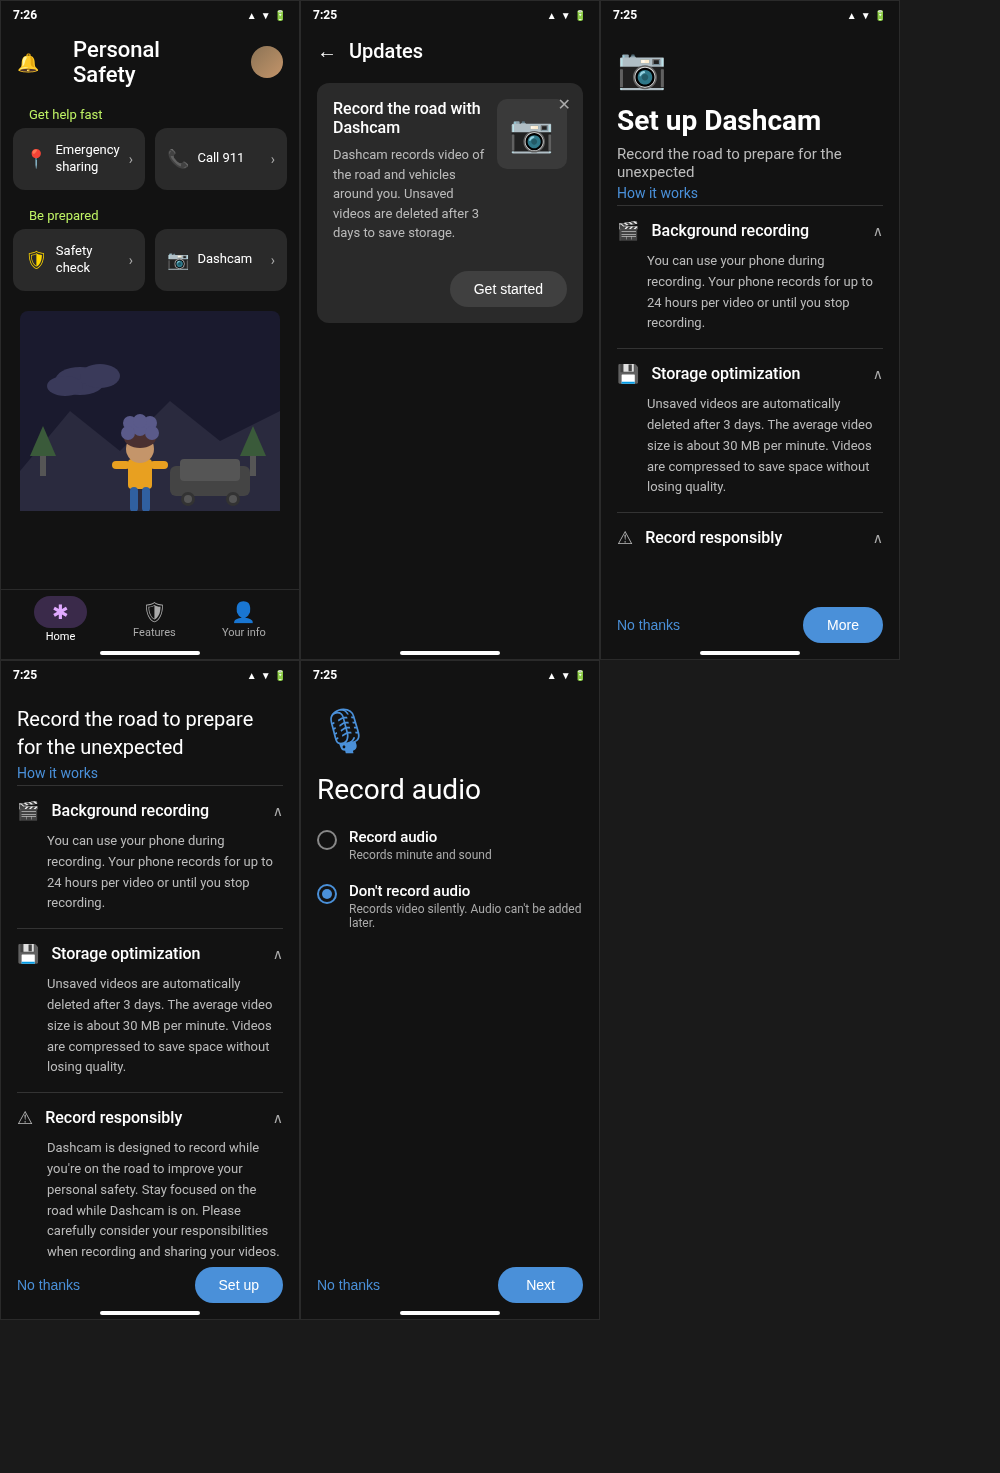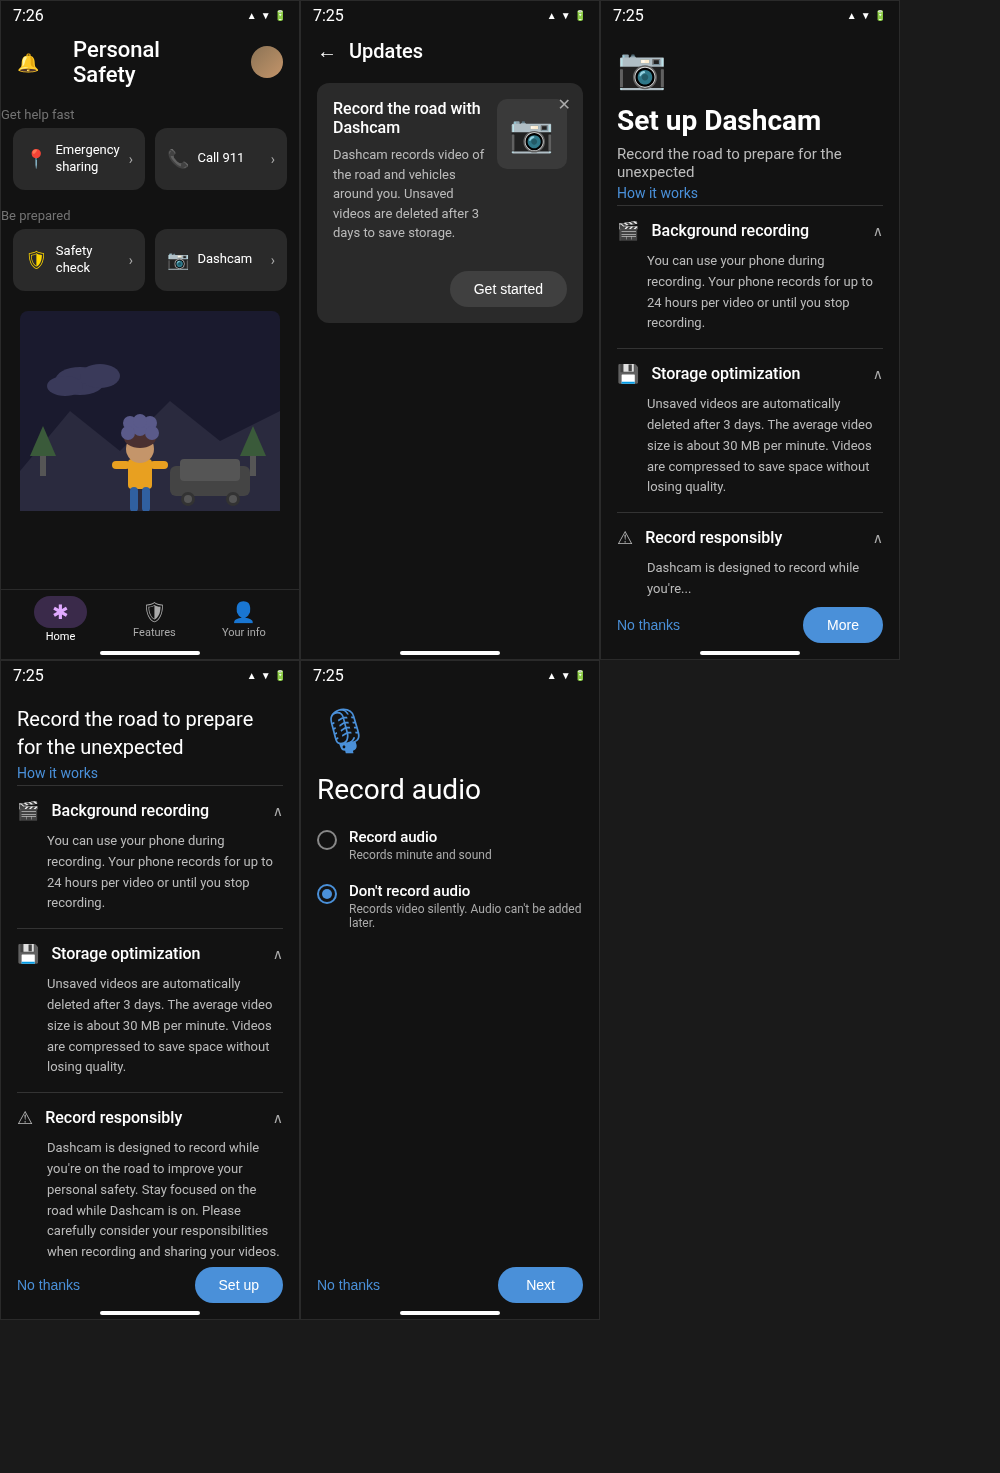--- a/index.html
+++ b/index.html
@@ -23,23 +23,23 @@
 
     
     .status-bar {
       display: flex;
       justify-content: space-between;
       align-items: center;
       padding: 6px 12px;
       height: 28px;
     }
     .status-time {
-      font-size: 16px;
-      color: #fff;
-      font-weight: 400;
+      font-size: 12px;
+      color: #fff;
+      font-weight: 700;
     }
     .status-icons {
       display: flex;
       align-items: center;
       gap: 4px;
     }
     .status-icons span {
       color: #fff;
       font-size: 10px;
     }
@@ -66,22 +66,22 @@
       background: #8b7355;
       overflow: hidden;
     }
     .bell-icon {
       color: #fff;
       font-size: 18px;
     }
 
     .section-label {
       font-size: 13px;
-      color: #737373;
-      padding: 8px 0 6px;
+      color: #bef264;
+      padding: 8px 28px 6px;
     }
 
     .card-row {
       display: flex;
       gap: 10px;
       padding: 0 12px 10px;
     }
 
     .card-btn {
       flex: 1;
@@ -678,21 +678,20 @@
     </div>
 
     <div class="accordion-item">
       <div class="accordion-header">
         <div class="accordion-header-left">
           <span class="accordion-icon">⚠</span>
           <span class="accordion-title">Record responsibly</span>
         </div>
         <span class="accordion-chevron">∧</span>
       </div>
-      <div class="accordion-body">Dashcam is designed to record while you're...</div>
     </div>
   </div>
 
   <div class="screen3-footer">
     <button class="no-thanks-btn">No thanks</button>
     <button class="more-btn">More</button>
   </div>
   <div class="nav-bar-indicator"></div>
 </div>
 

